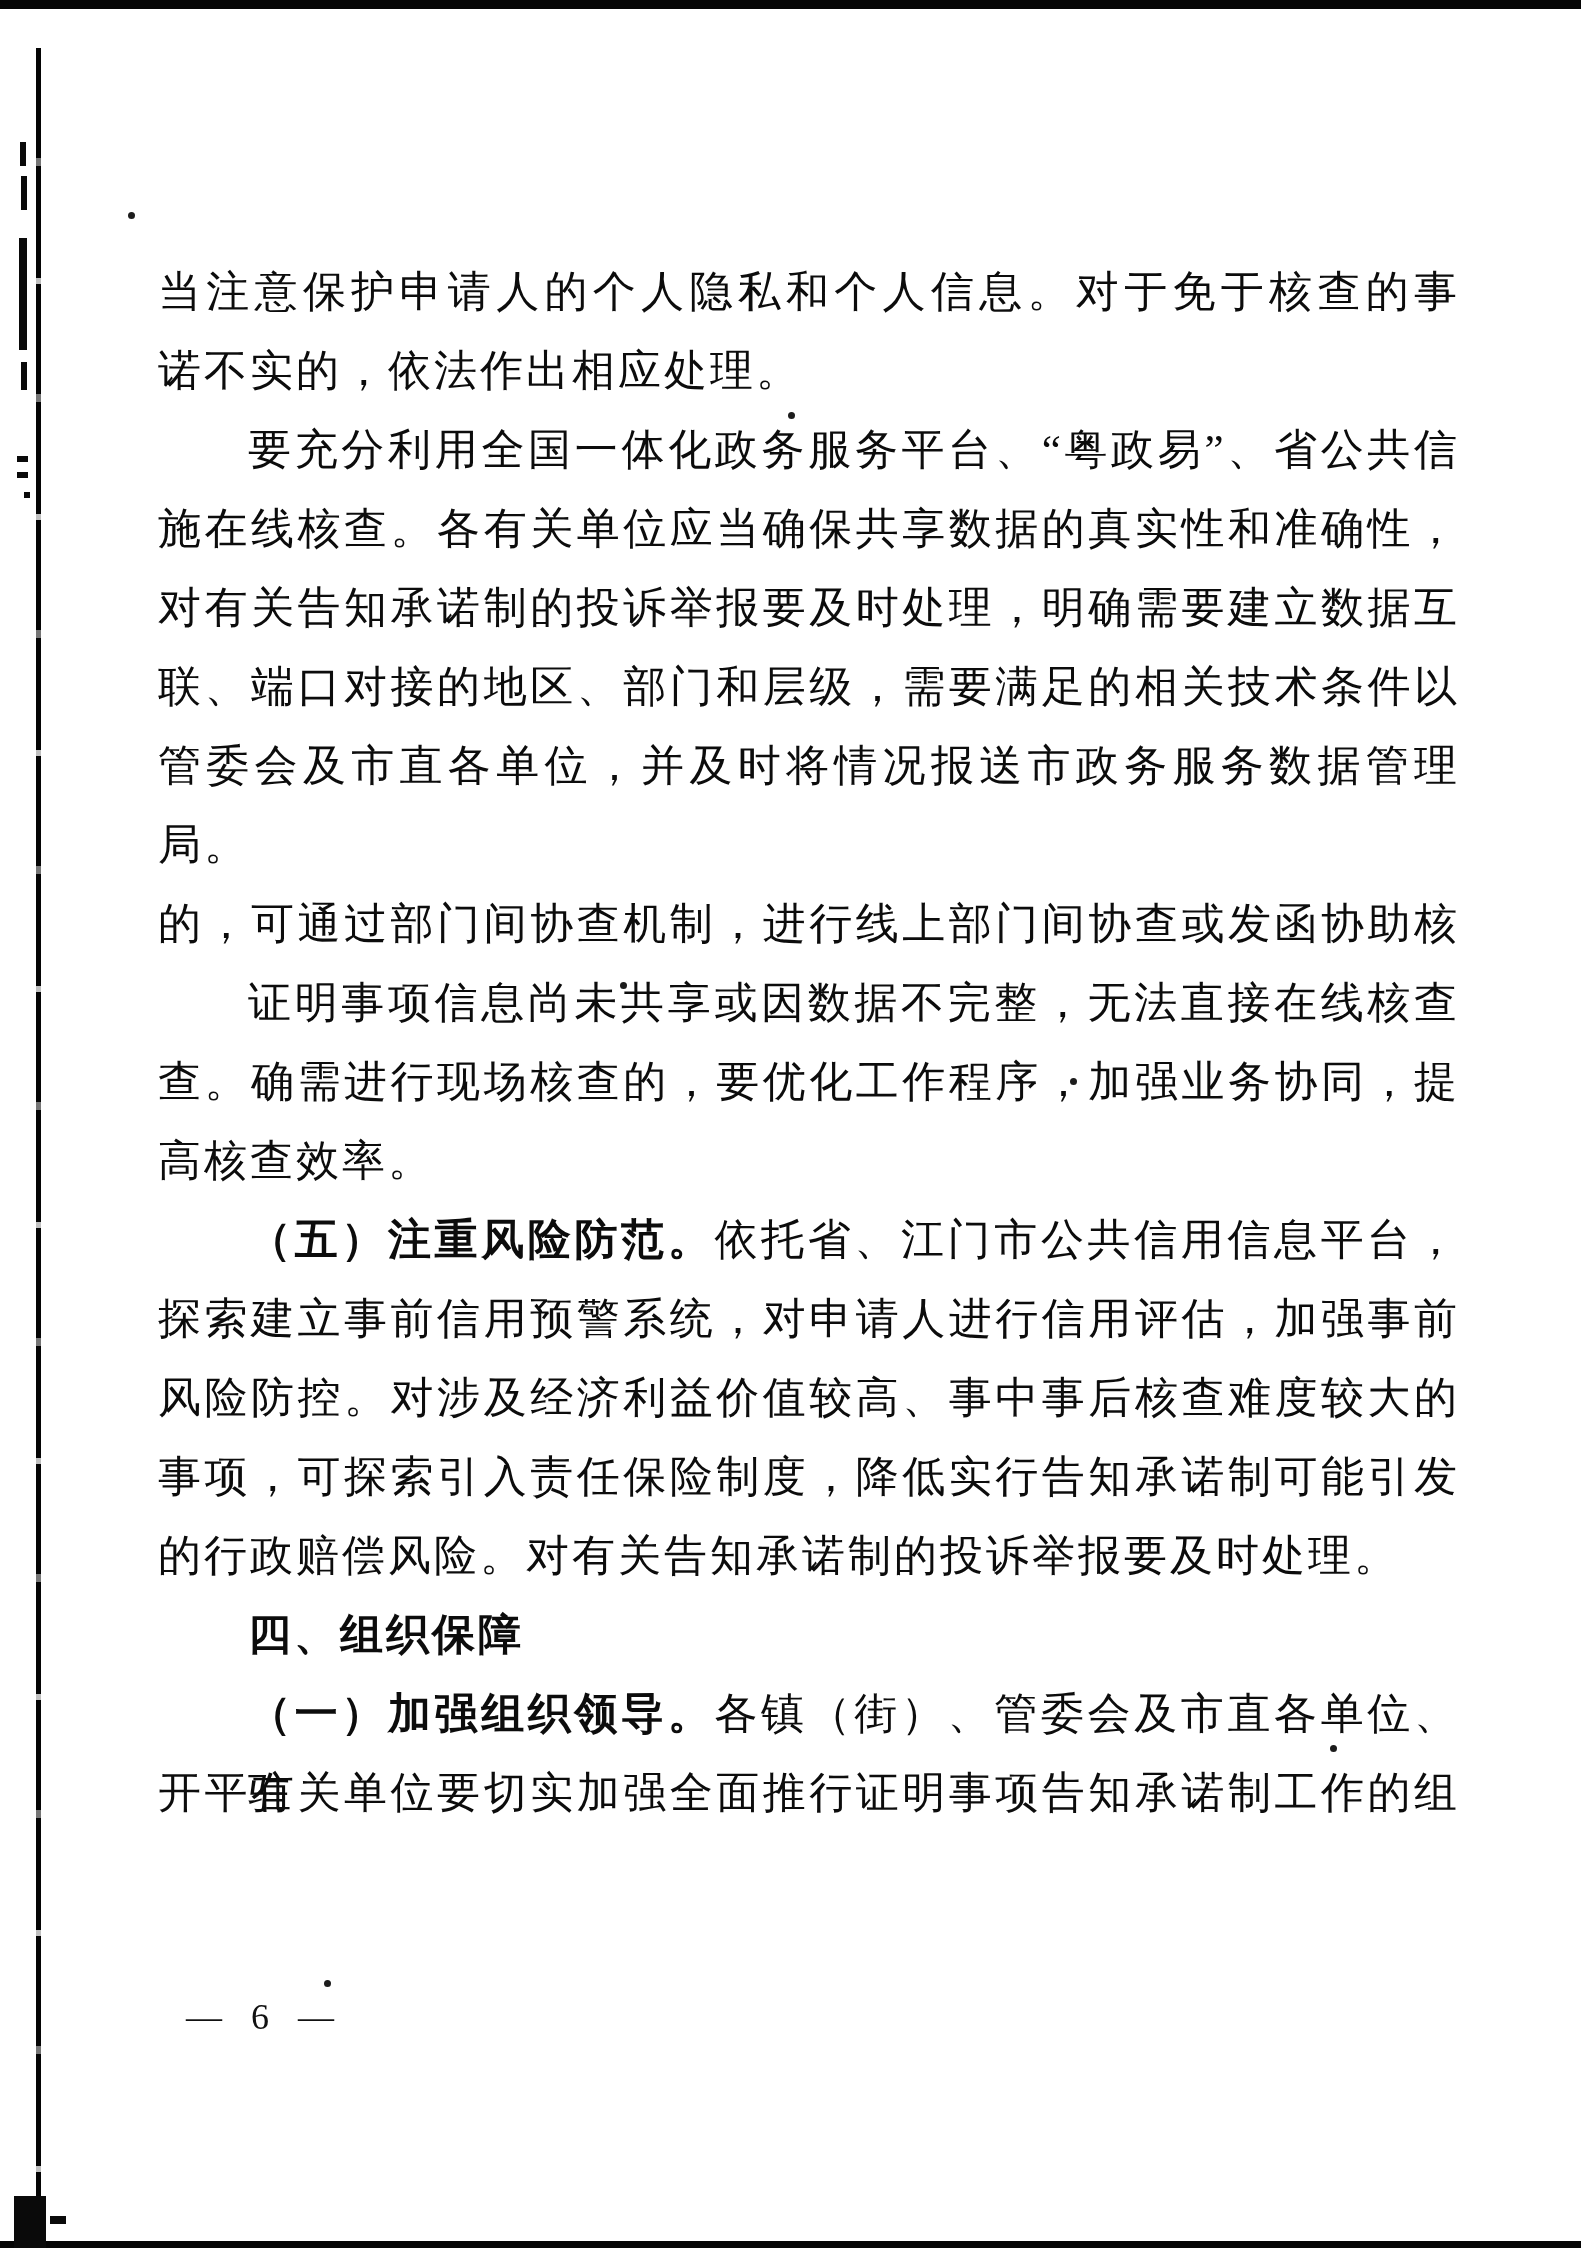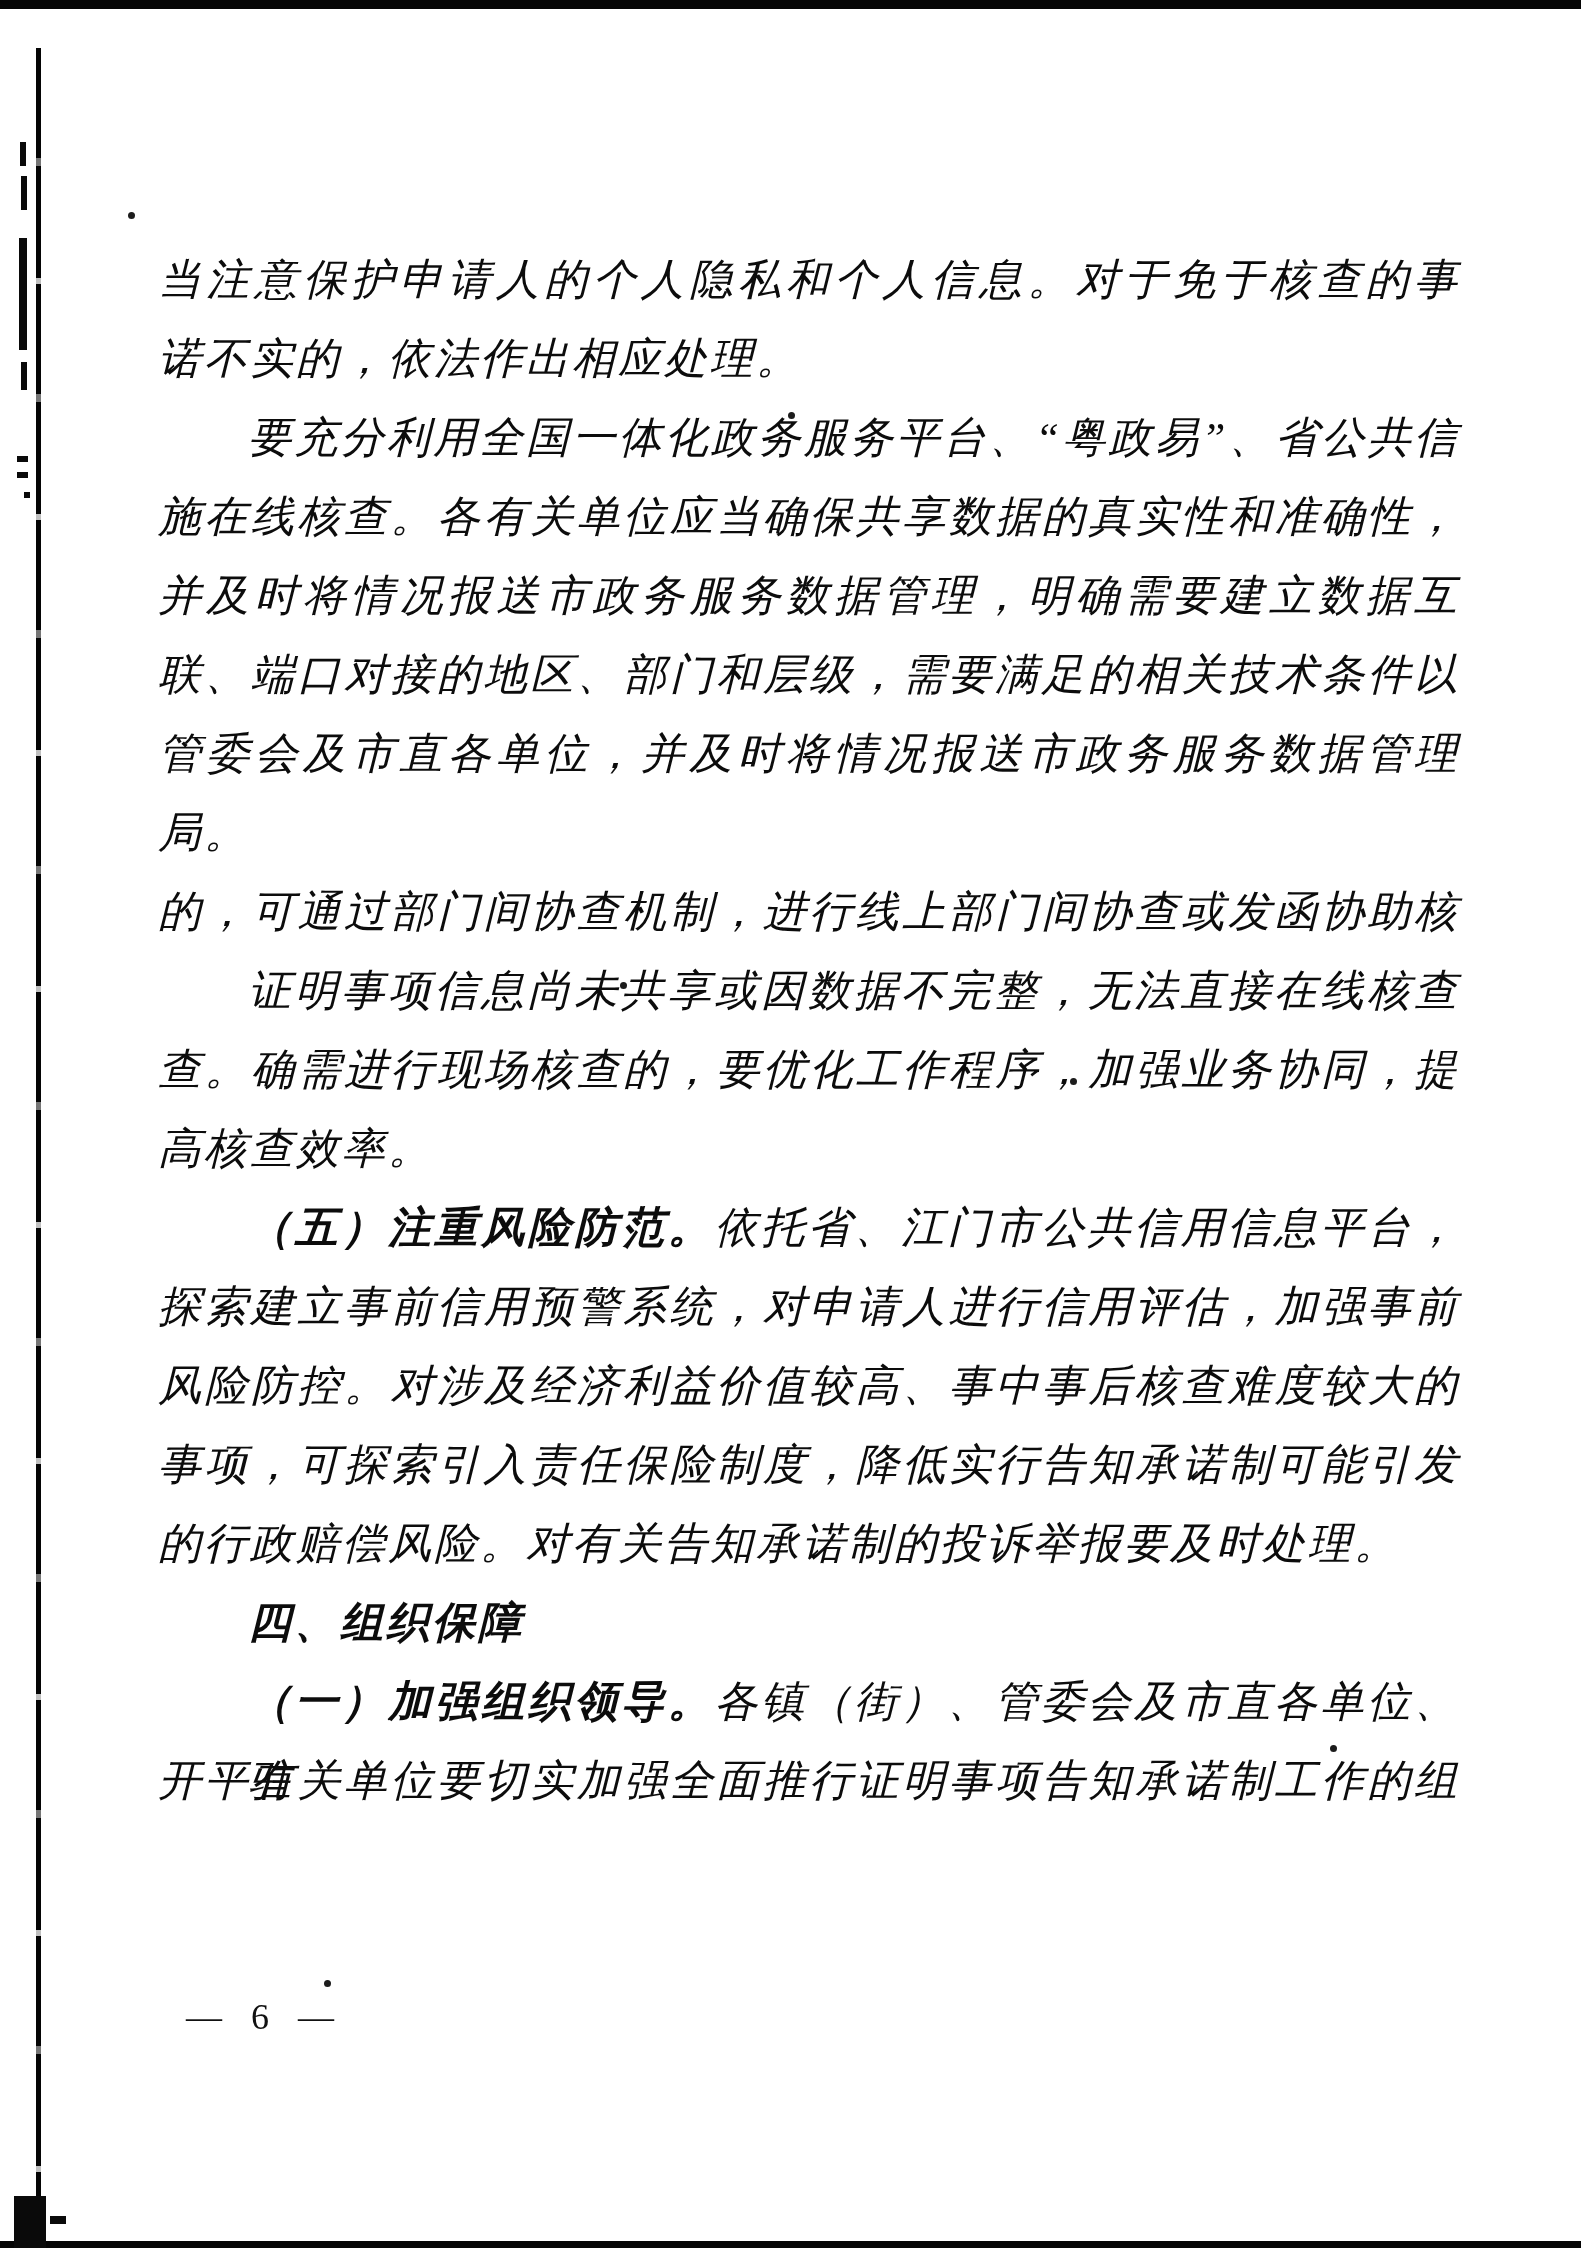--- a/index.html
+++ b/index.html
@@ -16,24 +16,23 @@
   .scan-line{
     position:absolute;left:36px;top:48px;width:5px;height:2195px;
     background:repeating-linear-gradient(180deg,
       #050505 0 110px, rgba(5,5,5,.55) 110px 118px,
       #050505 118px 230px, rgba(5,5,5,.25) 230px 236px);
   }
   .mark{position:absolute;background:#0a0a0a;}
   .dot{position:absolute;width:7px;height:7px;border-radius:50%;background:#1c1c1c;}
   
   .text-block{
-    position:absolute;left:158px;top:240px;width:1302px;
+    position:absolute;left:158px;top:252px;width:1302px;
     font-size:43px;line-height:79px;letter-spacing:3px;
     text-align:left;
-    font-style:italic;
   }
   .line{height:79px;white-space:nowrap;}
   .line.fill{white-space:normal;text-align:justify;text-align-last:justify;}
   .line.indent{padding-left:90px;}
   .b{font-weight:bold;}
   .page-number{
     position:absolute;left:186px;top:1996px;
     font-size:36px;letter-spacing:10px;color:#111;
     font-family:"Liberation Serif","DejaVu Serif",serif;
   }
@@ -58,21 +57,21 @@
 <div class="dot" style="left:620px;top:982px;"></div>
 <div class="dot" style="left:1070px;top:1078px;"></div>
 <div class="dot" style="left:1330px;top:1745px;"></div>
 <div class="dot" style="left:324px;top:1980px;"></div>
 
 <div class="text-block">
   <div class="line fill">当注意保护申请人的个人隐私和个人信息。对于免于核查的事</div>
   <div class="line">诺不实的，依法作出相应处理。</div>
   <div class="line fill indent">要充分利用全国一体化政务服务平台、“粤政易”、省公共信</div>
   <div class="line fill">施在线核查。各有关单位应当确保共享数据的真实性和准确性，</div>
-  <div class="line fill">并及时将情况报送市政务服务数据管理，明确需要建立数据互</div>
+  <div class="line fill">对有关告知承诺制的投诉举报要及时处理，明确需要建立数据互</div>
   <div class="line fill">联、端口对接的地区、部门和层级，需要满足的相关技术条件以</div>
   <div class="line fill">管委会及市直各单位，并及时将情况报送市政务服务数据管理</div>
   <div class="line">局。</div>
   <div class="line fill">的，可通过部门间协查机制，进行线上部门间协查或发函协助核</div>
   <div class="line fill indent">证明事项信息尚未共享或因数据不完整，无法直接在线核查</div>
   <div class="line fill">查。确需进行现场核查的，要优化工作程序，加强业务协同，提</div>
   <div class="line">高核查效率。</div>
   <div class="line fill indent">
     <span class="b">（五）注重风险防范。</span><span>依托省、江门市公共信用信息平台，</span>
   </div>

